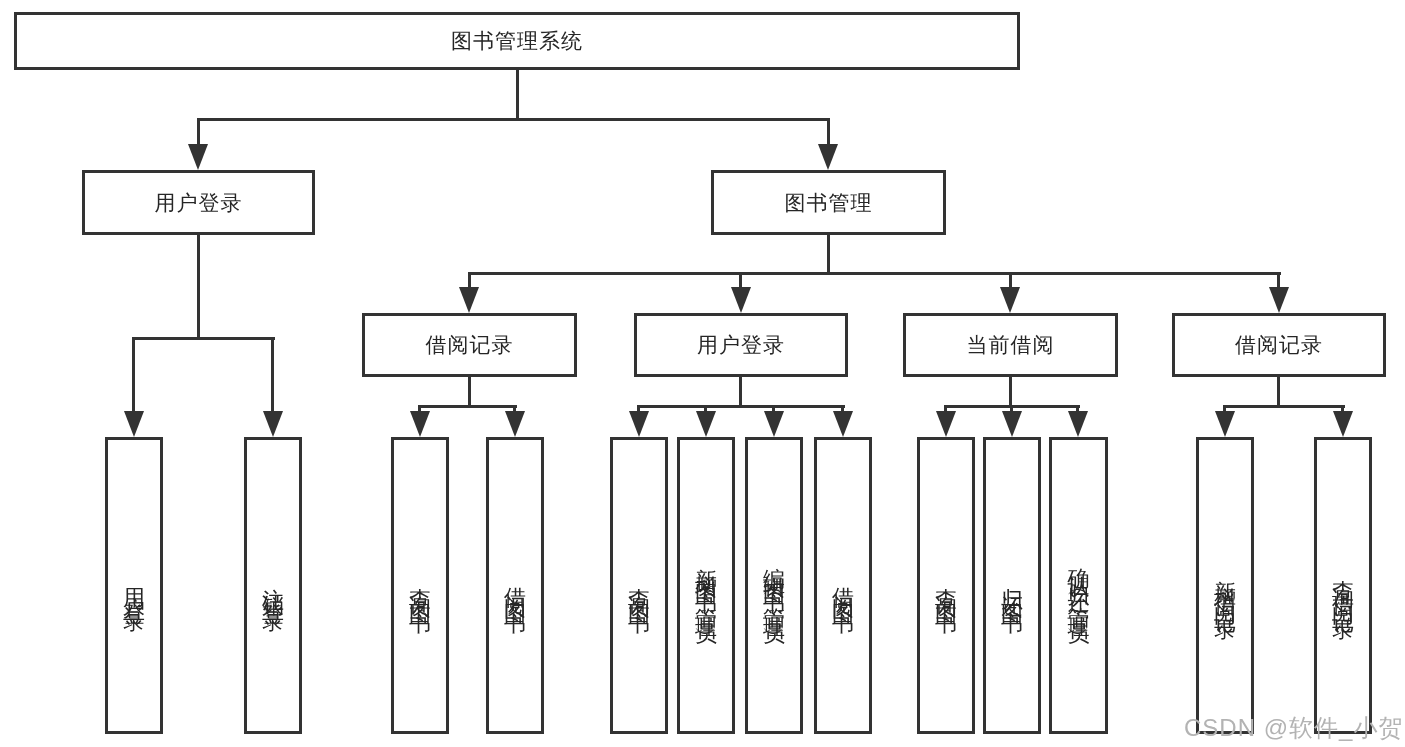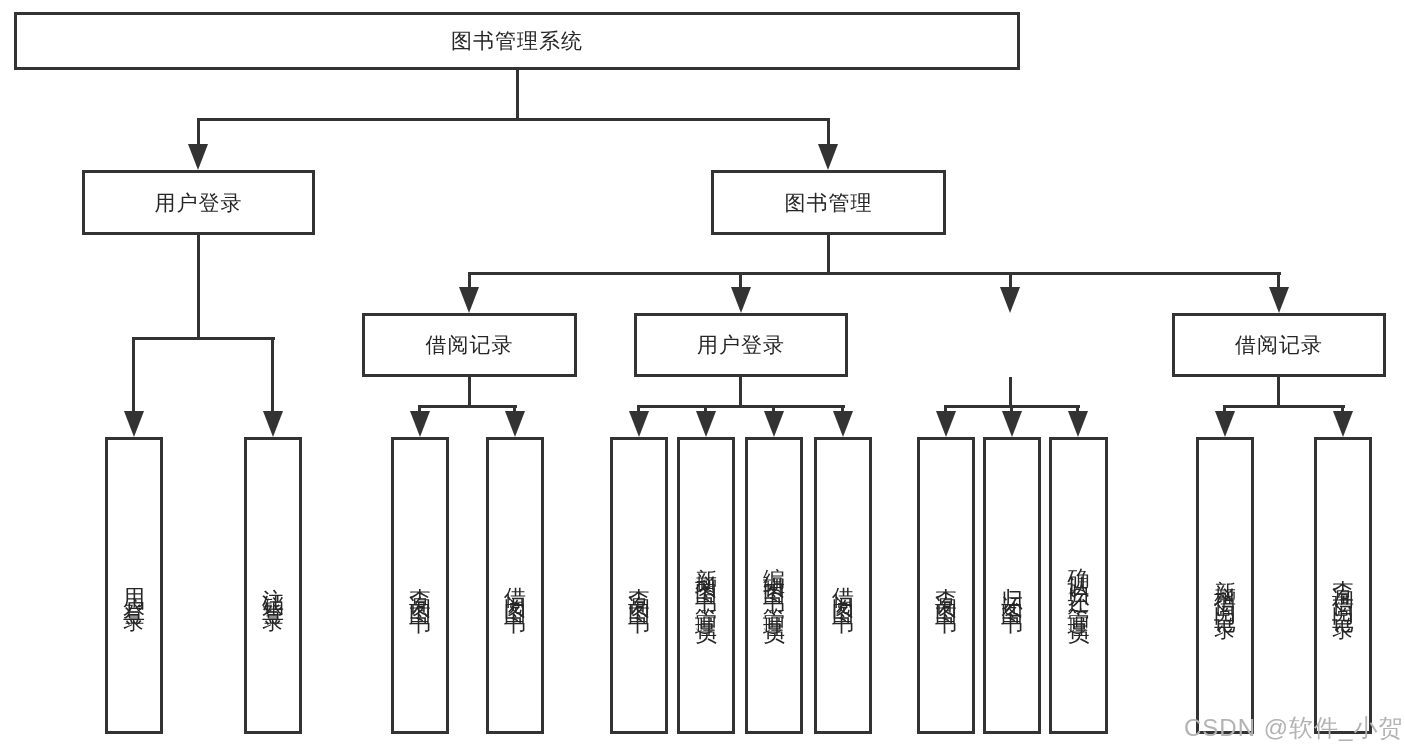--- a/index.html
+++ b/index.html
@@ -70,20 +70,23 @@
   <div class="vl" style="left:1009px;top:272px;height:18px"></div>
   <div class="ah" style="left:1000px;top:287px"></div>
   <div class="vl" style="left:1277px;top:272px;height:18px"></div>
   <div class="ah" style="left:1269px;top:287px"></div>
 
   <div class="box h" style="left:362px;top:313px;width:215px;height:64px">
     <span>借阅记录</span>
   </div>
   <div class="box h" style="left:634px;top:313px;width:214px;height:64px">
     <span>用户登录</span>
+  </div>
+  <div class="box h" style="left:903px;top:313px;width:215px;height:64px">
+    <span>当前借阅</span>
   </div>
   <div class="box h" style="left:1172px;top:313px;width:214px;height:64px">
     <span>借阅记录</span>
   </div>
 
   <div class="vl" style="left:468px;top:377px;height:31px"></div>
   <div class="hl" style="left:418px;top:405px;width:99px"></div>
   <div class="vl" style="left:418px;top:405px;height:14px"></div>
   <div class="ah" style="left:410px;top:411px"></div>
   <div class="vl" style="left:513px;top:405px;height:14px"></div>

